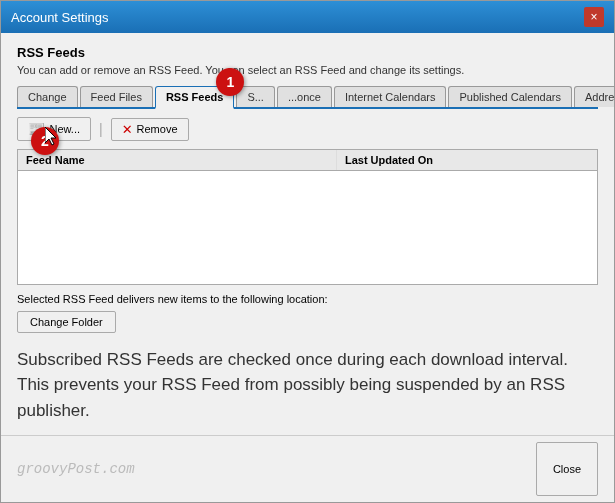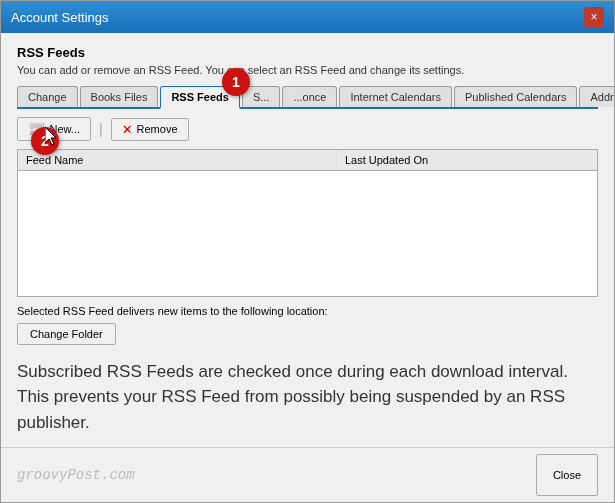--- a/index.html
+++ b/index.html
@@ -128,21 +128,21 @@
     .table {
       width: 100%;
       border-collapse: collapse;
     }
     .table th {
       background: #e8e8e8;
       border-bottom: 1px solid #aaa;
       padding: 4px 8px;
       text-align: left;
       font-size: 11px;
-      font-weight: normal;
+      font-weight: bold;
     }
     .table th:first-child {
       width: 55%;
       border-right: 1px solid #ddd;
     }
     .bottom-section {
       margin-top: 8px;
     }
     .bottom-label {
       font-size: 11px;
@@ -171,21 +171,21 @@
       background: #f0f0f0;
     }
     .footer-watermark {
       flex: 1;
       color: #bbb;
       font-size: 14px;
       font-style: italic;
       font-family: Liberation Mono, monospace;
     }
     .close-btn {
-      padding: 14px 16px;
+      padding: 20px 16px;
       background: #f0f0f0;
       border: 1px solid #aaa;
       cursor: pointer;
       font-size: 11px;
       border-radius: 2px;
     }
 
     
     .annotation-circle {
       position: absolute;
@@ -237,21 +237,21 @@
     <span class="title-bar-title">Account Settings</span>
     <button class="title-bar-close">×</button>
   </div>
 
   <div class="dialog-content">
     <div class="section-title">RSS Feeds</div>
     <div class="section-desc">You can add or remove an RSS Feed. You can select an RSS Feed and change its settings.</div>
 
     <div class="tabs">
       <div class="tab">Change</div>
-      <div class="tab">Books Files</div>
+      <div class="tab">Feed Files</div>
       <div class="tab-rss-wrapper">
         <div class="tab active">RSS Feeds</div>
         <div class="annotation-circle annotation-1">1</div>
       </div>
       <div class="tab">S...</div>
       <div class="tab">...once</div>
       <div class="tab">Internet Calendars</div>
       <div class="tab">Published Calendars</div>
       <div class="tab">Address Books</div>
     </div>

